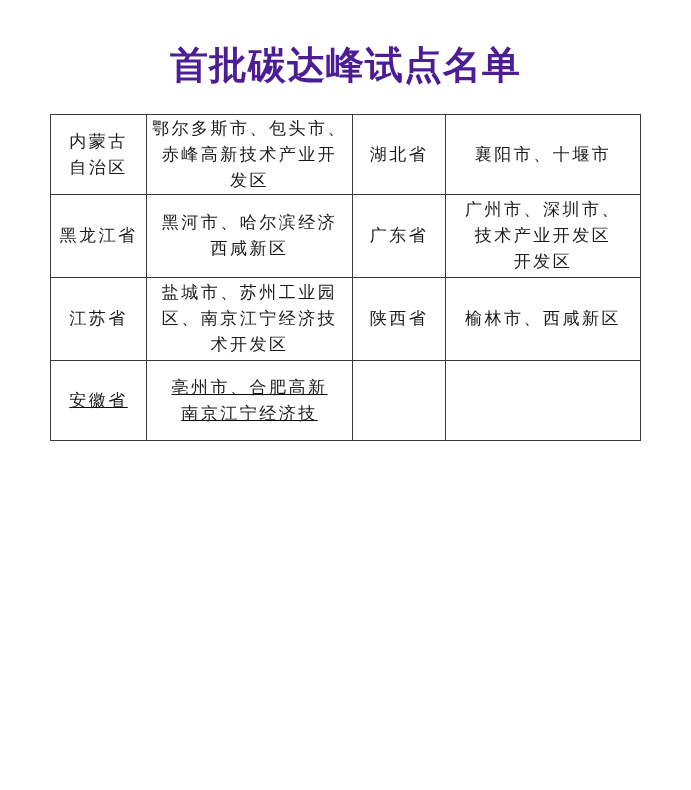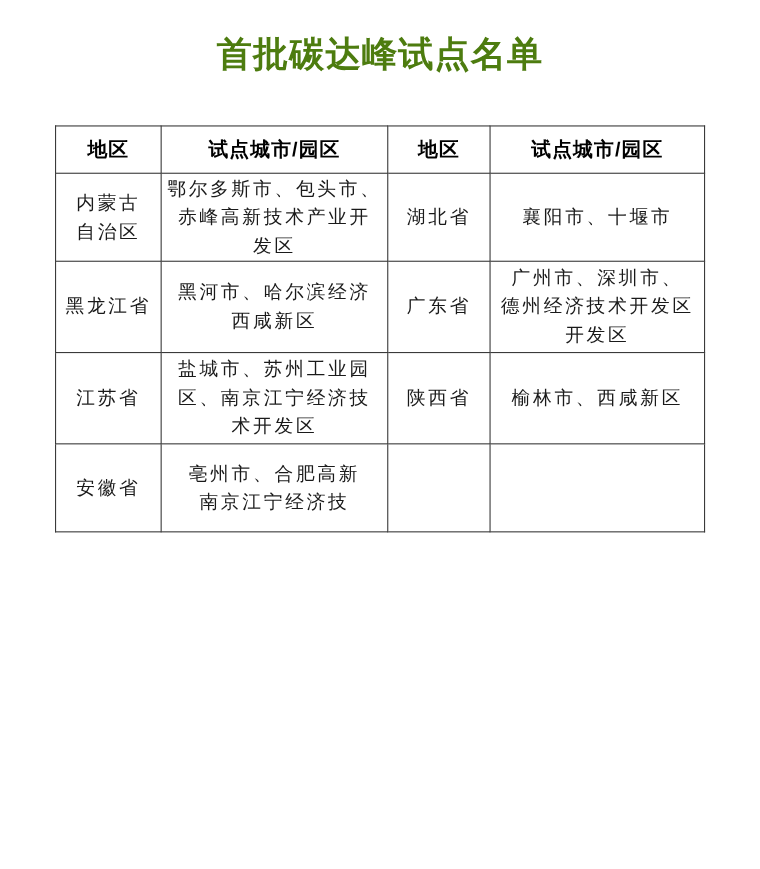--- a/index.html
+++ b/index.html
@@ -14,28 +14,28 @@
   }
   .page {
     position: relative;
     width: 691px;
     height: 790px;
     background: #ffffff;
     overflow: hidden;
   }
   .doc-title {
     position: absolute;
-    top: 28px;
+    top: 40px;
     left: 0;
     width: 691px;
     text-align: center;
-    font-size: 32px;
+    font-size: 38px;
     font-weight: bold;
     letter-spacing: 1px;
-    color: #4d7c0f;
+    color: #4c1d95;
     font-family: "Liberation Serif", serif;
   }
   .table-wrap {
     position: absolute;
     left: 50px;
     top: 114px;
   }
   table.pilot-table {
     border-collapse: collapse;
     table-layout: fixed;
@@ -65,21 +65,21 @@
     color: #1a1a1a;
   }
   tr.hdr { height: 43px; }
   tr.r1 { height: 80px; }
   tr.r2 { height: 80px; }
   tr.r3 { height: 80px; padding-left: 27px; }
   tr.r4 { height: 64px; }
   tr.r5 { height: 83px; }
   tr.r6 { height: 83px; }
   tr.r7 { height: 78px; }
-  tr.r8 { height: 80px; }
+  tr.r8 { height: 80px; text-decoration: underline; }
   col.c-region-l { width: 96px; }
   col.c-cities-l { width: 206px; }
   col.c-region-r { width: 93px; }
   col.c-cities-r { width: 195px; }
 </style>
 </head>
 <body>
 
 <div class="page">
 
@@ -88,47 +88,41 @@
   <div class="table-wrap">
     <table class="pilot-table">
       <colgroup>
         <col class="c-region-l">
         <col class="c-cities-l">
         <col class="c-region-r">
         <col class="c-cities-r">
       </colgroup>
 
       <tbody>
-          <tr class="hdr">
-        <th>地区</th>
-        <th>试点城市/园区</th>
-        <th>地区</th>
-        <th>试点城市/园区</th>
-      </tr>
 
 
 
       <tr class="r3">
         <td>内蒙古
 自治区</td>
         <td>鄂尔多斯市、包头市、
 赤峰高新技术产业开
 发区</td>
         <td>湖北省</td>
         <td>襄阳市、十堰市</td>
       </tr>
 
 
       <tr class="r5">
         <td>黑龙江省</td>
         <td>黑河市、哈尔滨经济
 西咸新区</td>
         <td>广东省</td>
         <td>广州市、深圳市、
-德州经济技术开发区
+技术产业开发区
 开发区</td>
       </tr>
 
       <tr class="r6">
         <td>江苏省</td>
         <td>盐城市、苏州工业园
 区、南京江宁经济技
 术开发区</td>
         <td>陕西省</td>
         <td>榆林市、西咸新区</td>

